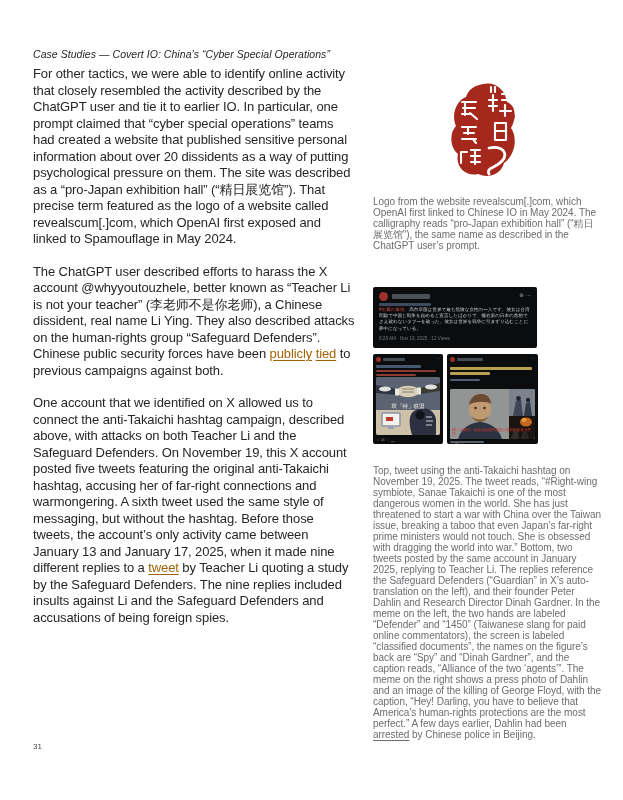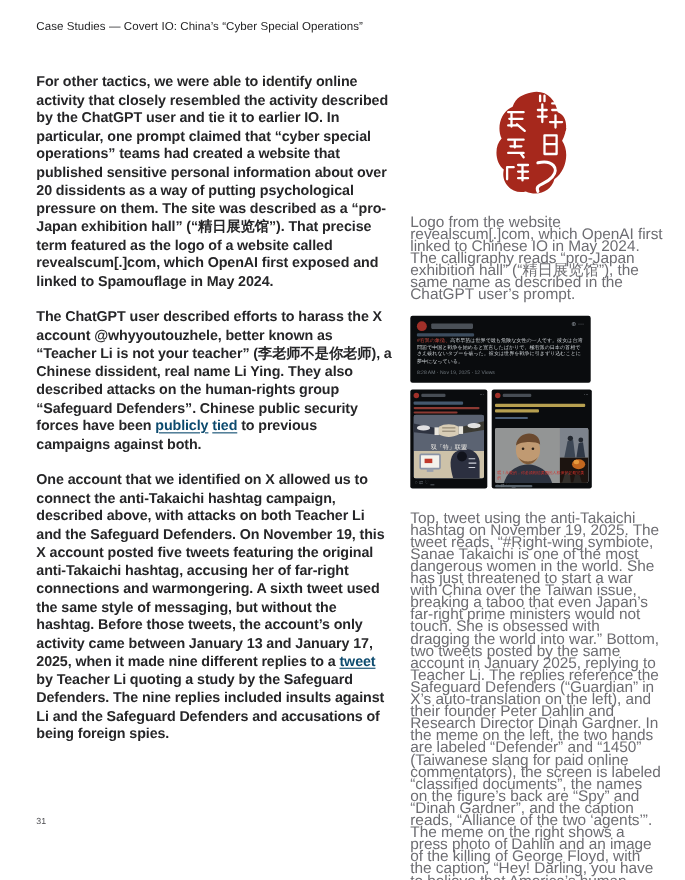--- a/index.html
+++ b/index.html
@@ -3,35 +3,35 @@
 <meta charset="utf-8">
 <style>
   html,body{margin:0;padding:0;background:#e8e8e8;}
   .page{
     position:relative;width:623px;height:800px;background:#ffffff;
     font-family:"Liberation Sans","DejaVu Sans",sans-serif;
     overflow:hidden;margin:0 auto;
   }
   
   .doc-header{
-    position:absolute;left:33px;top:18px;width:560px;
-    font-size:10.5px;color:#1f1f21;letter-spacing:0.05px;
-  }
-  
-  .left-col{position:absolute;left:33px;top:66px;width:324px;font-weight:bold;}
+    position:absolute;left:33px;top:48px;width:560px;
+    font-size:10.5px;color:#1f1f21;letter-spacing:0.05px;font-style:italic;
+  }
+  
+  .left-col{position:absolute;left:33px;top:66px;width:324px;}
   .left-col p{
     margin:0 0 16px 0;font-size:13px;line-height:16.5px;color:#262628;
     letter-spacing:-0.1px;
   }
-  .link{color:#0c4a6e;text-decoration:underline;text-underline-offset:2px;text-decoration-thickness:1px;cursor:pointer;}
+  .link{color:#a16207;text-decoration:underline;text-underline-offset:2px;text-decoration-thickness:1px;cursor:pointer;}
   
   .seal{position:absolute;left:448px;top:82px;width:72px;height:98px;}
   .caption{
     position:absolute;left:373px;width:230px;
-    font-size:14px;line-height:11px;color:#6d6d72;letter-spacing:-0.05px;
+    font-size:10px;line-height:11px;color:#6d6d72;letter-spacing:-0.05px;
   }
   .caption-1{top:196px;}
   .caption-2{top:465px;}
   
   .composite{position:absolute;left:373px;top:287px;width:165px;}
   .tweet-card{
     background:#0a0c0e;border-radius:2px;position:relative;overflow:hidden;
   }
   .tweet-top{width:164px;height:61px;}
   .tweet-row{display:flex;gap:4px;margin-top:6px;}

